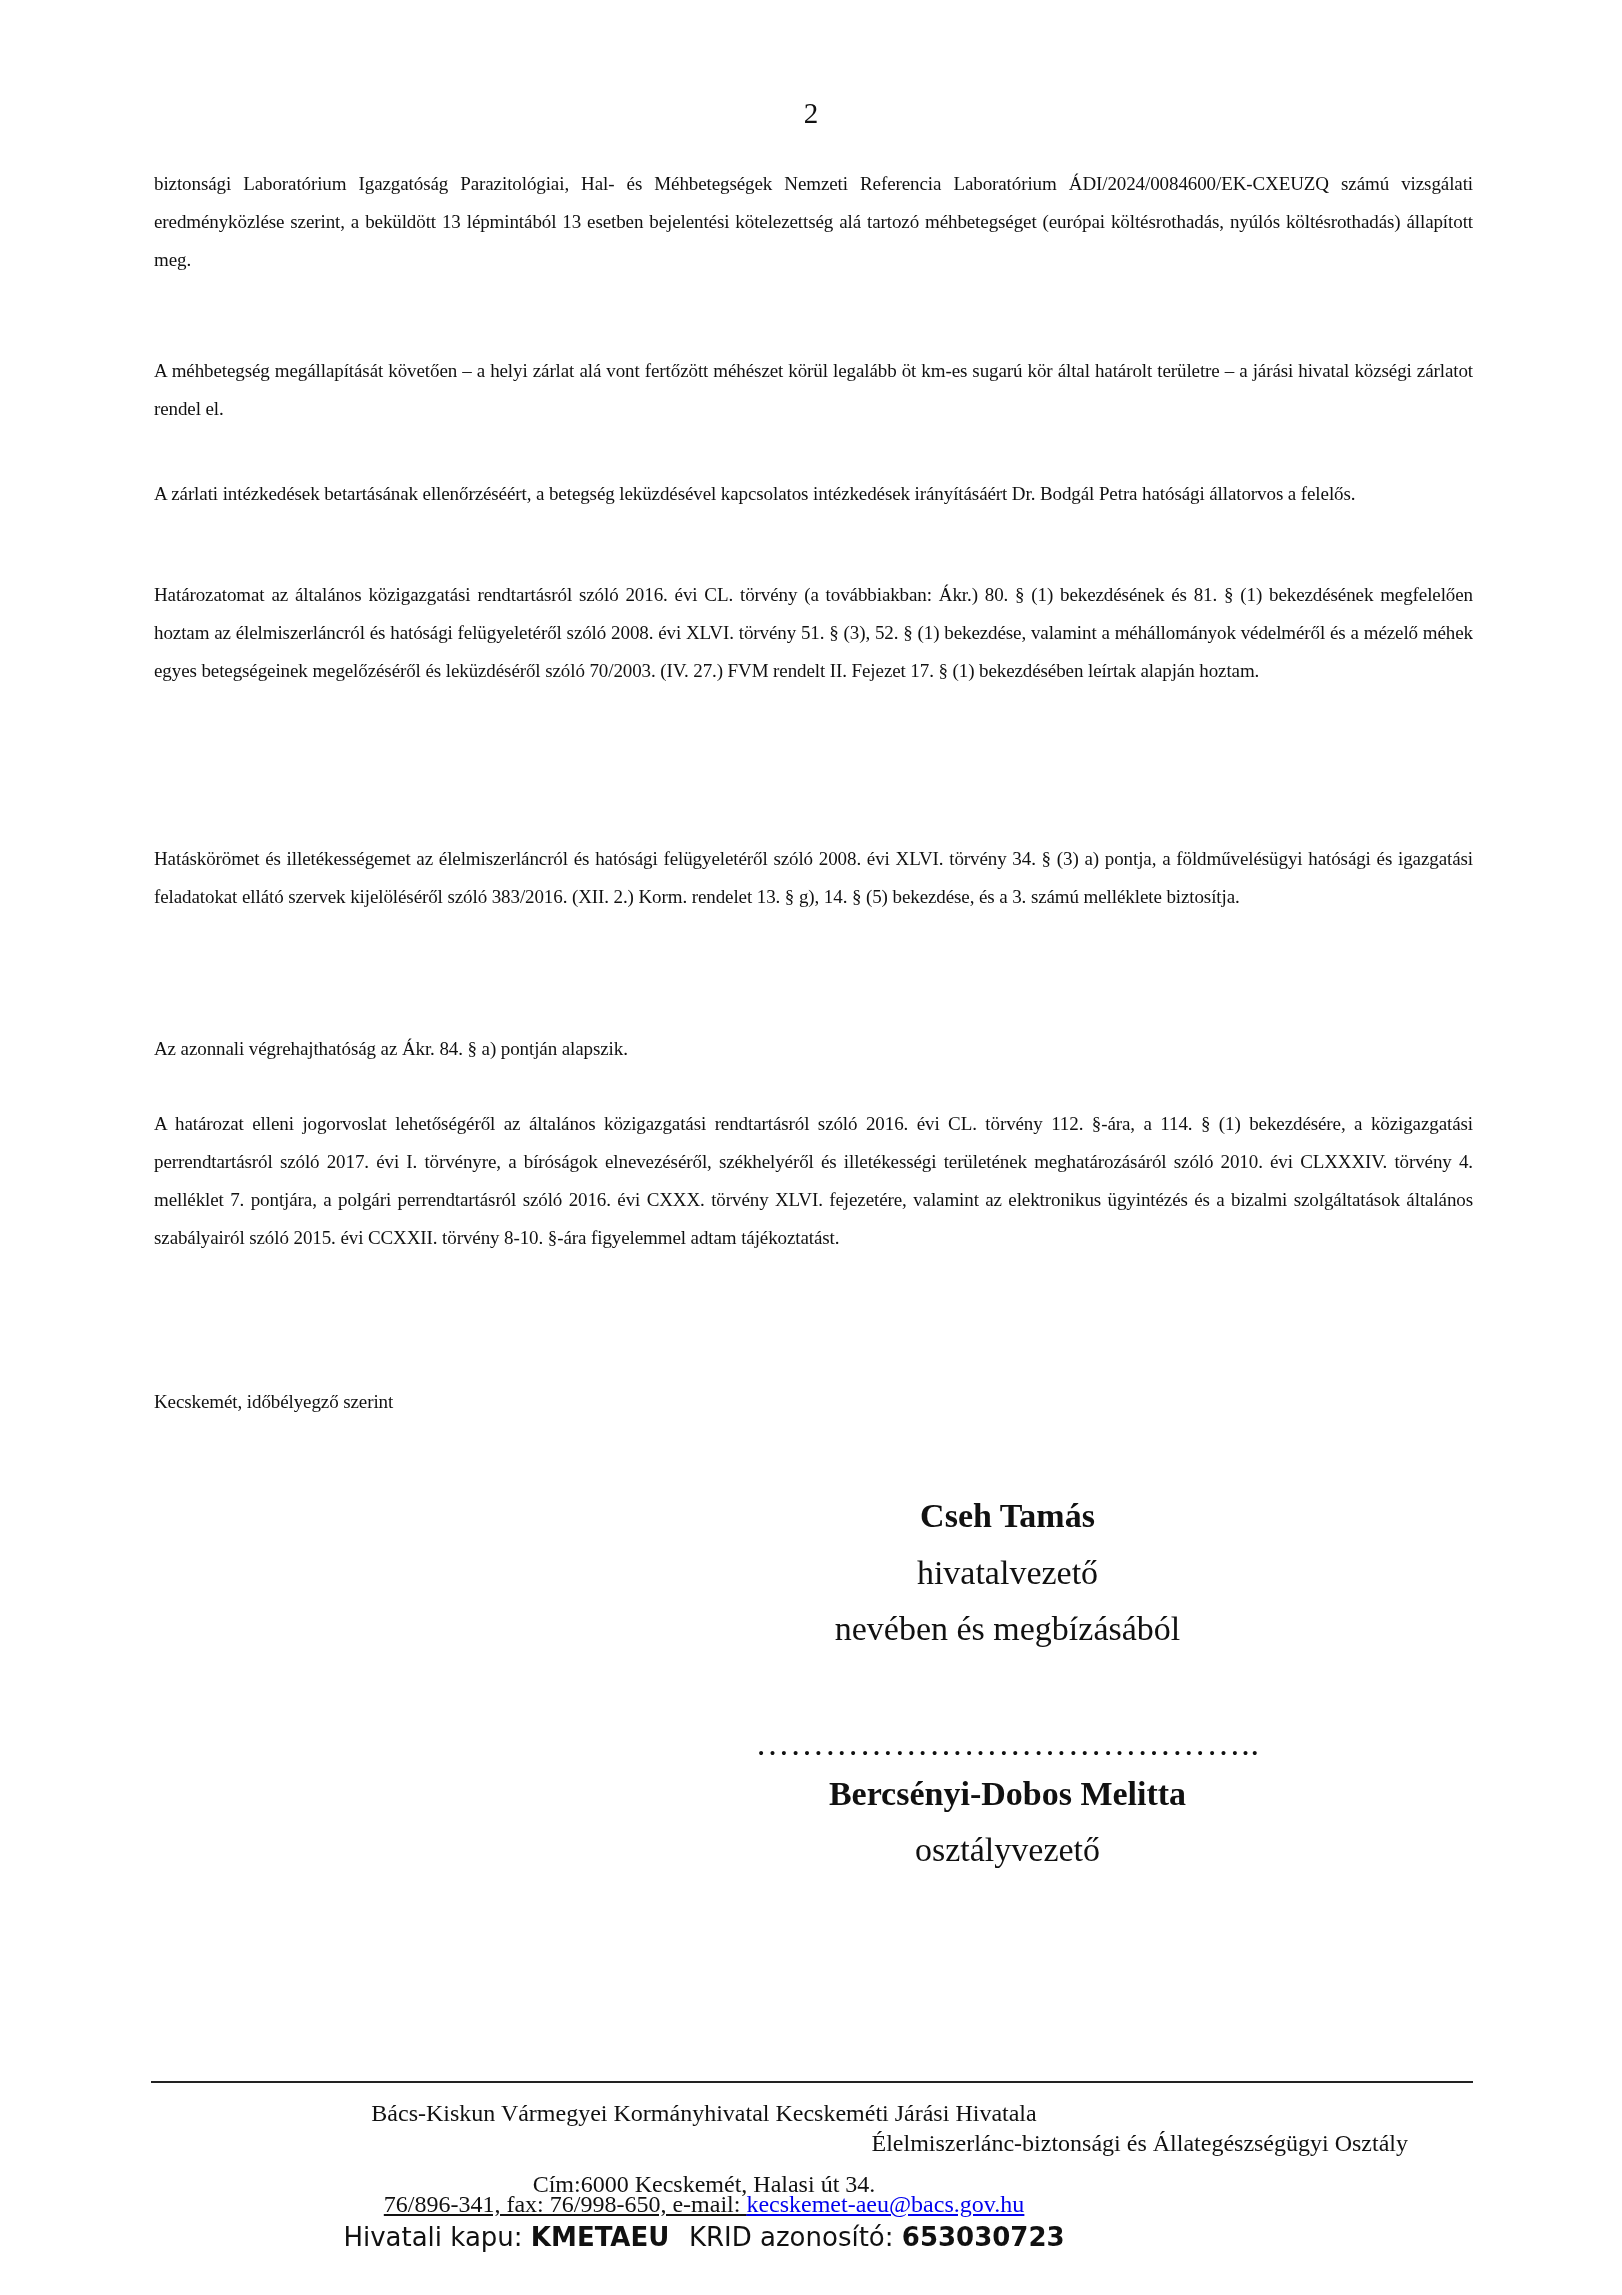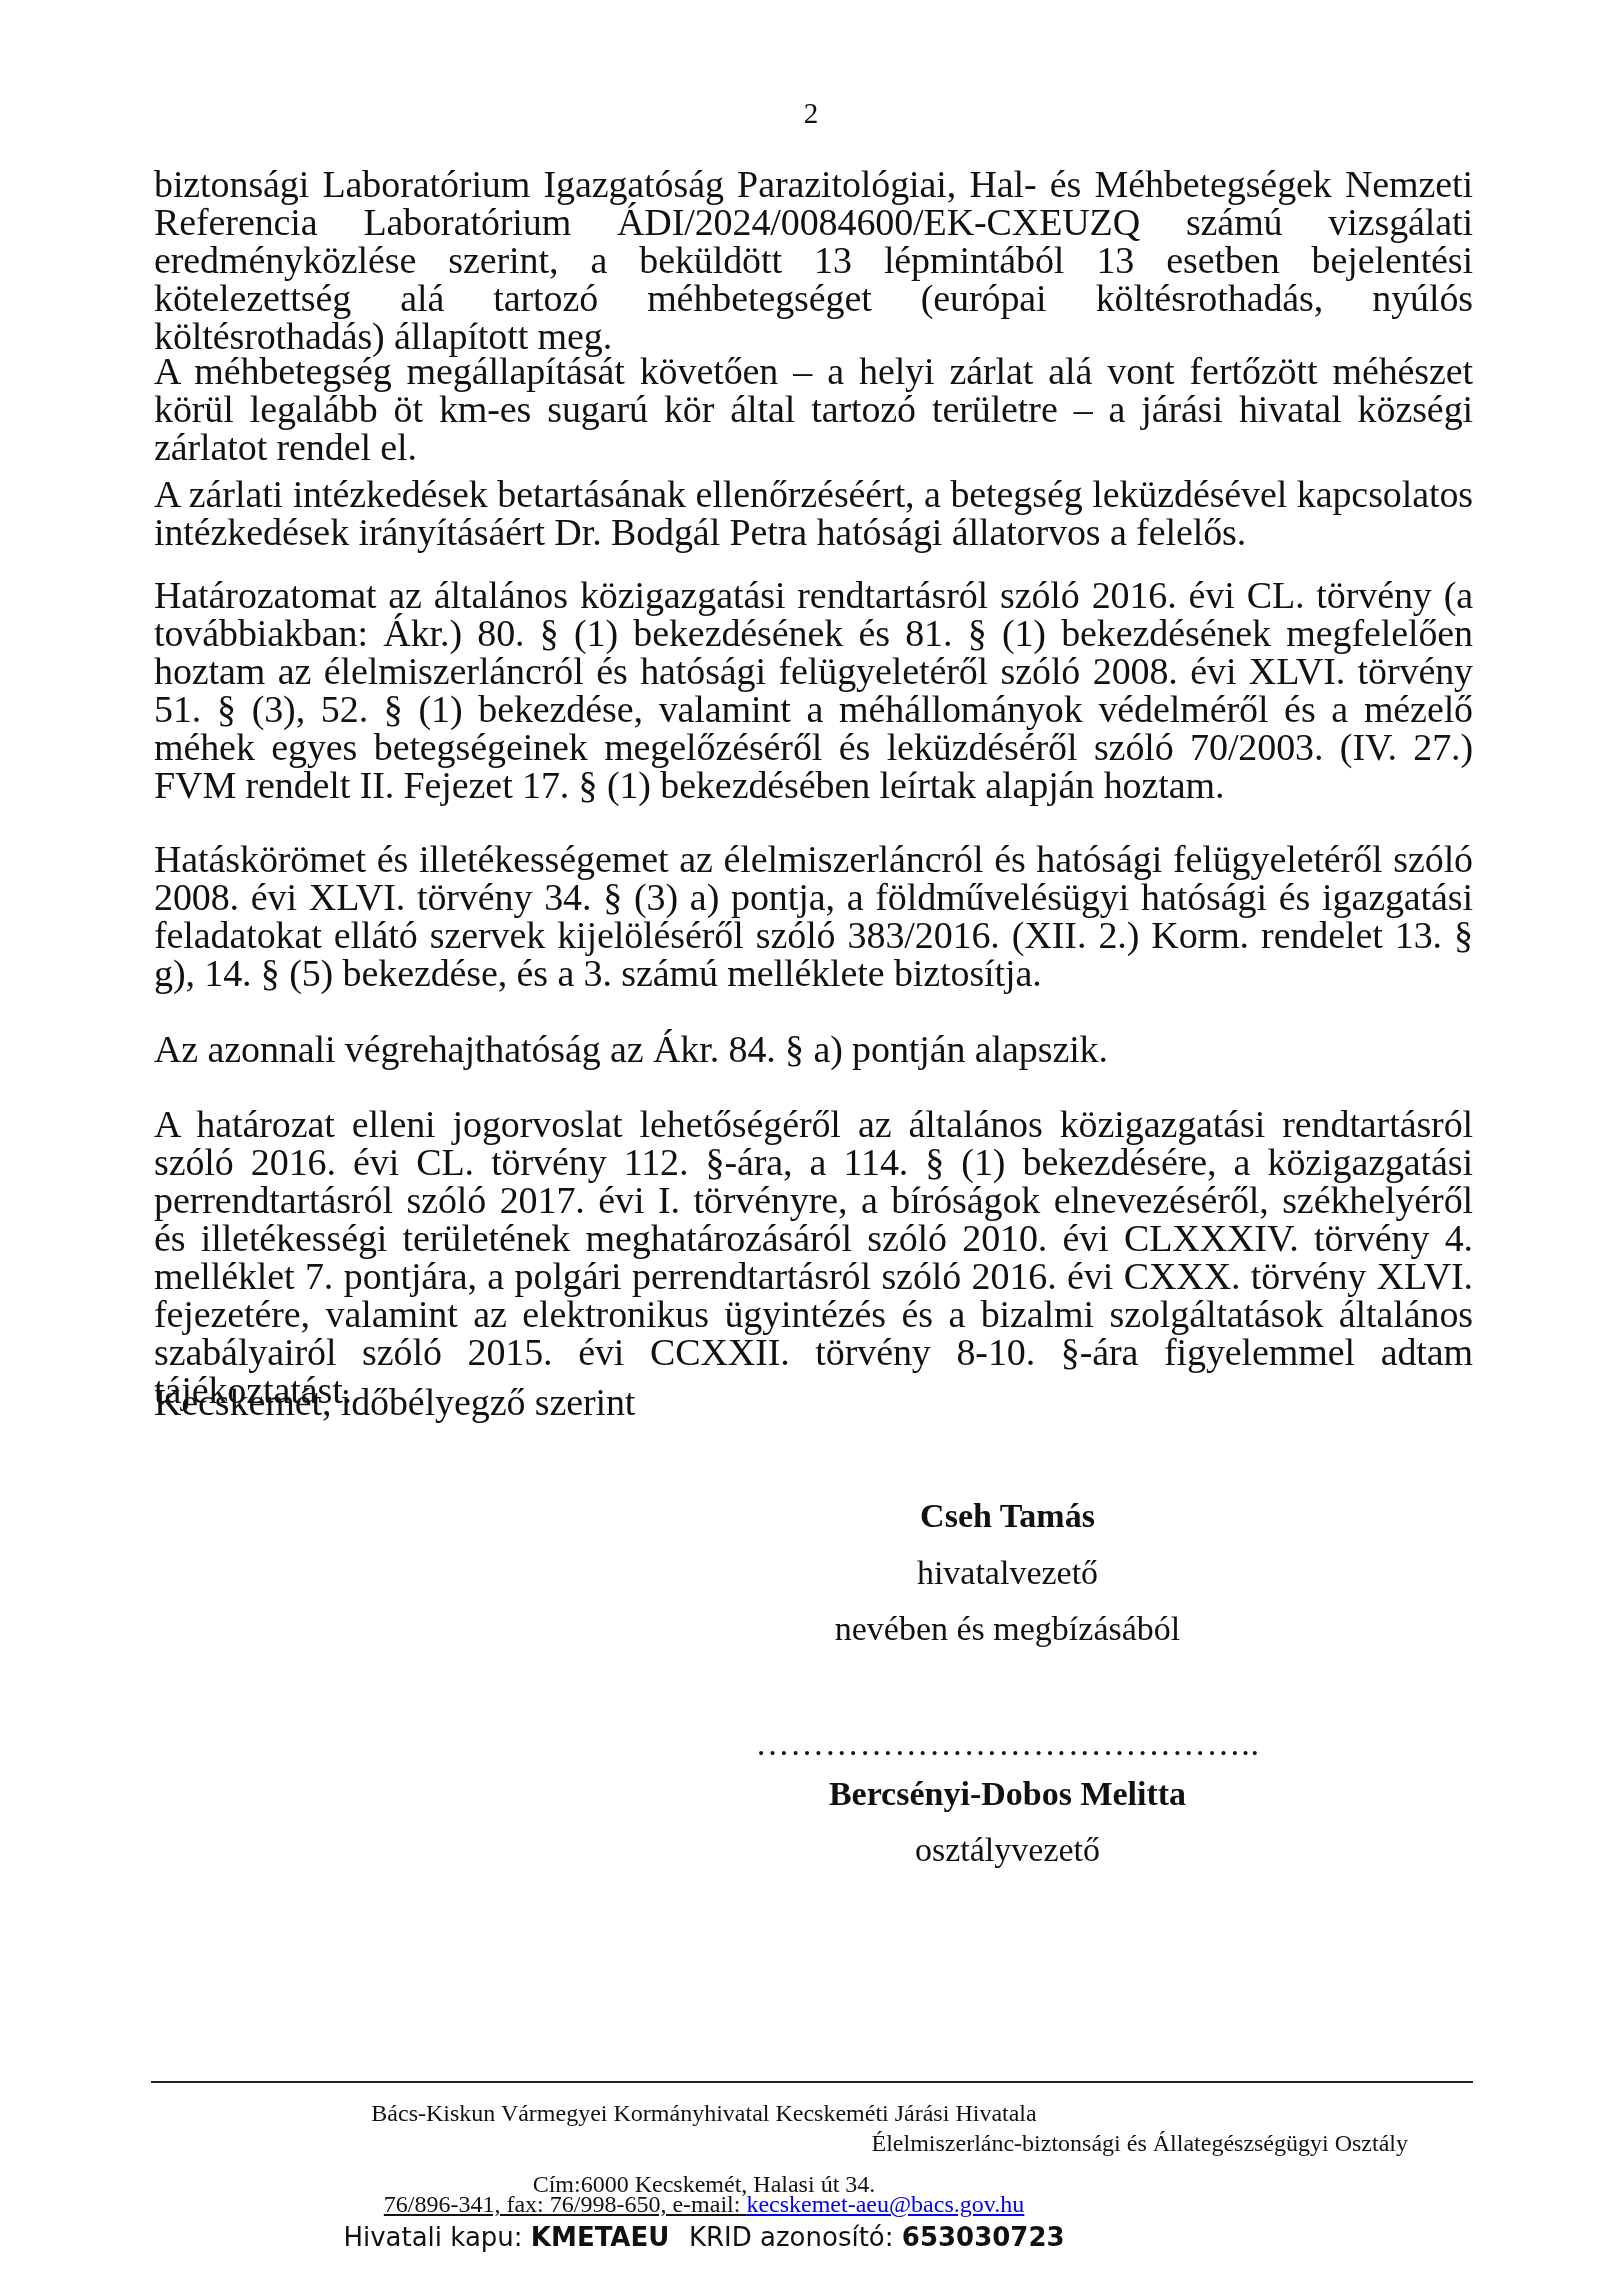--- a/index.html
+++ b/index.html
@@ -21,21 +21,21 @@
       left: 0;
       width: 1622px;
       text-align: center;
       font-size: 29px;
       line-height: 37px;
     }
     .body-text {
       position: absolute;
       left: 154px;
       width: 1319px;
-      font-size: 38px;
+      font-size: 19px;
       line-height: 38px;
       text-align: justify;
       text-align-last: left;
       margin: 0;
       letter-spacing: -0.1px;
     }
     .p1 { top: 165px; }
     .p2 { top: 352px; }
     .p3 { top: 475px; font-family: Liberation Serif, serif; }
     .p4 { top: 576px; }
@@ -91,21 +91,21 @@
       text-decoration: underline;
     }
     .gap { display: inline-block; width: 19.6px; }
   </style>
 </head>
 <body>
 
 <div class="page-number">2</div>
 
 <p class="body-text p1">biztonsági Laboratórium Igazgatóság Parazitológiai, Hal- és Méhbetegségek Nemzeti Referencia Laboratórium ÁDI/2024/0084600/EK-CXEUZQ számú vizsgálati eredményközlése szerint, a beküldött 13  lépmintából 13 esetben bejelentési kötelezettség alá tartozó méhbetegséget (európai költésrothadás, nyúlós költésrothadás) állapított meg.</p>
-<p class="body-text p2">A méhbetegség megállapítását követően – a helyi zárlat alá vont fertőzött méhészet körül legalább öt km-es sugarú kör által tartozó területre – a járási hivatal községi zárlatot rendel el.</p>
+<p class="body-text p2">A méhbetegség megállapítását követően – a helyi zárlat alá vont fertőzött méhészet körül legalább öt km-es sugarú kör által határolt területre – a járási hivatal községi zárlatot rendel el.</p>
 <p class="body-text p3">A zárlati intézkedések betartásának ellenőrzéséért, a betegség leküzdésével kapcsolatos intézkedések irányításáért Dr. Bodgál Petra hatósági állatorvos a felelős.</p>
 <p class="body-text p4">Határozatomat az általános közigazgatási rendtartásról szóló 2016. évi CL. törvény (a továbbiakban: Ákr.) 80. § (1) bekezdésének és 81. § (1) bekezdésének megfelelően hoztam az élelmiszerláncról és hatósági felügyeletéről szóló 2008. évi XLVI. törvény 51. § (3), 52. § (1) bekezdése, valamint a méhállományok védelméről és a mézelő méhek egyes betegségeinek megelőzéséről és leküzdéséről szóló 70/2003. (IV. 27.) FVM rendelt II. Fejezet 17. § (1) bekezdésében leírtak alapján hoztam.</p>
 <p class="body-text p5">Hatáskörömet és illetékességemet az élelmiszerláncról és hatósági felügyeletéről szóló 2008. évi XLVI. törvény 34. § (3) a) pontja, a földművelésügyi hatósági és igazgatási feladatokat ellátó szervek kijelöléséről szóló 383/2016. (XII. 2.) Korm. rendelet 13. § g), 14. § (5) bekezdése, és a 3. számú melléklete biztosítja.</p>
 <p class="body-text p6">Az azonnali végrehajthatóság az Ákr. 84. § a) pontján alapszik.</p>
 <p class="body-text p7">A határozat elleni jogorvoslat lehetőségéről az általános közigazgatási rendtartásról szóló 2016. évi CL. törvény 112. §-ára, a 114. § (1) bekezdésére, a közigazgatási perrendtartásról szóló 2017. évi I. törvényre, a bíróságok elnevezéséről, székhelyéről és illetékességi területének meghatározásáról szóló 2010. évi CLXXXIV. törvény 4. melléklet 7. pontjára, a polgári perrendtartásról szóló 2016. évi CXXX. törvény XLVI. fejezetére, valamint az elektronikus ügyintézés és a bizalmi szolgáltatások általános szabályairól szóló 2015. évi CCXXII. törvény 8-10. §-ára figyelemmel adtam tájékoztatást.</p>
 <p class="body-text p8">Kecskemét, időbélyegző szerint</p>
 
 <div>
   <div class="sig bold sig-1">Cseh Tamás</div>
   <div class="sig sig-2">hivatalvezető</div>

